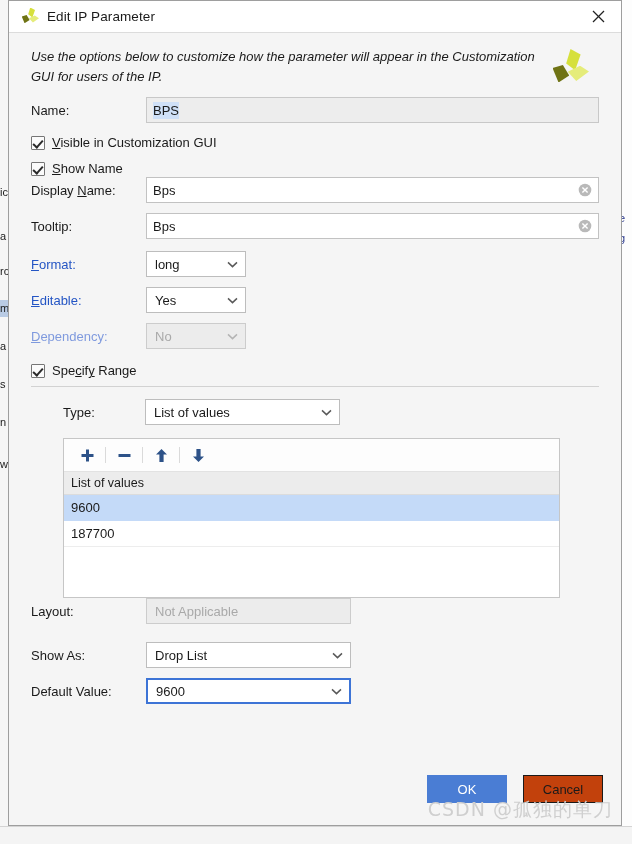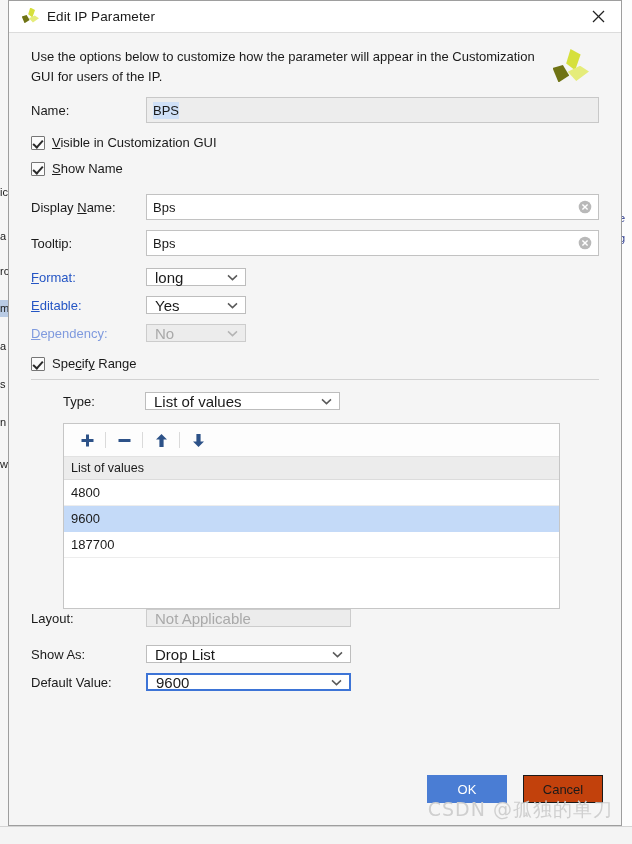--- a/index.html
+++ b/index.html
@@ -136,20 +136,21 @@
     align-items: flex-start;
     min-height: 62px;
     box-sizing: border-box;
   }
   .header-text {
     font-size: 13px;
     color: #1a1a1a;
     line-height: 1.55;
     max-width: 520px;
     flex: 1 1 auto;
+    font-style: italic;
   }
   .header-logo {
     width: 38px;
     height: 38px;
     position: relative;
     flex: 0 0 auto;
     margin-top: 2px;
     margin-right: 8px;
   }
 
@@ -255,25 +256,25 @@
     left: 3px; top: 1px;
     width: 4px; height: 8px;
     border: solid #2a2a2a;
     border-width: 0 2px 2px 0;
     transform: rotate(42deg);
   }
   .chk-lbl { font-size: 13px; color: #1a1a1a; }
 
   
   .combo {
-    height: 18px;
+    height: 26px;
     box-sizing: border-box;
     border: 1px solid #bdbdbd;
     background: #ffffff;
-    font-size: 15px;
+    font-size: 13px;
     color: #1a1a1a;
     display: flex;
     align-items: center;
     justify-content: space-between;
     padding: 0 7px 0 8px;
     position: relative;
   }
   .combo.disabled {
     background: #ececec;
     border-color: #cccccc;
@@ -469,21 +470,21 @@
       <div class="txt readonly">
         <span class="sel">BPS</span>
       </div>
     </div>
 
     <div class="chk-row" style="margin-top:4px;">
       <div class="chk"></div>
       <div class="chk-lbl"><span class="mn">V</span>isible in Customization GUI</div>
     </div>
 
-    <div class="chk-row" style="margin-bottom:18px;">
+    <div class="chk-row" style="margin-bottom:1px;">
       <div class="chk"></div>
       <div class="chk-lbl"><span class="mn">S</span>how Name</div>
     </div>
 
     <div class="row">
       <div class="lbl">Display <span class="mn">N</span>ame:</div>
       <div class="txt">
         <span>Bps</span>
         <span class="clear-ic">
           <svg width="14" height="14" viewBox="0 0 14 14" aria-hidden="true">
@@ -586,23 +587,20 @@
             </svg>
           </div>
           <div class="tb-sep"></div>
           <div class="tb-btn">
             <svg width="13" height="15" viewBox="0 0 13 15" aria-hidden="true">
               <polygon points="6.5,14 12,8.5 8.6,8.5 8.6,1 4.4,1 4.4,8.5 1,8.5" fill="#2d5288"></polygon>
             </svg>
           </div>
         </div>
         <div class="tbl-head">List of values</div>
-        <div class="tbl-row">
-          <span>4800</span>
-        </div>
         <div class="tbl-row sel">
           <span>9600</span>
         </div>
         <div class="tbl-row">
           <span>187700</span>
         </div>
         <div class="tbl-filler"></div>
       </div>
     </div>
 

